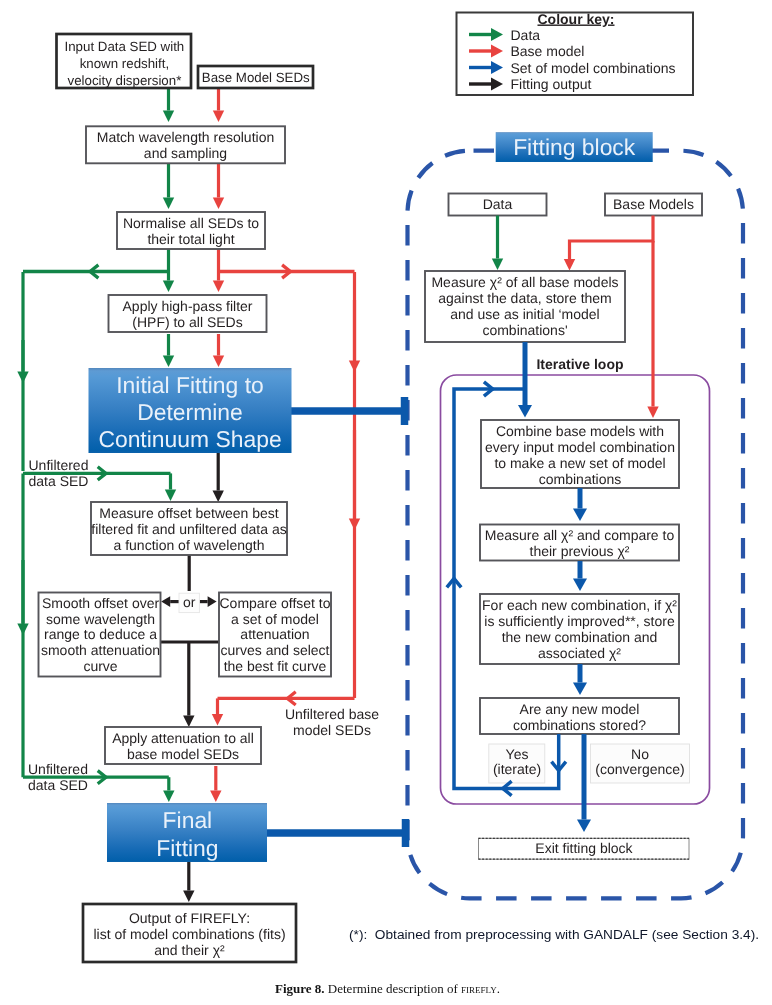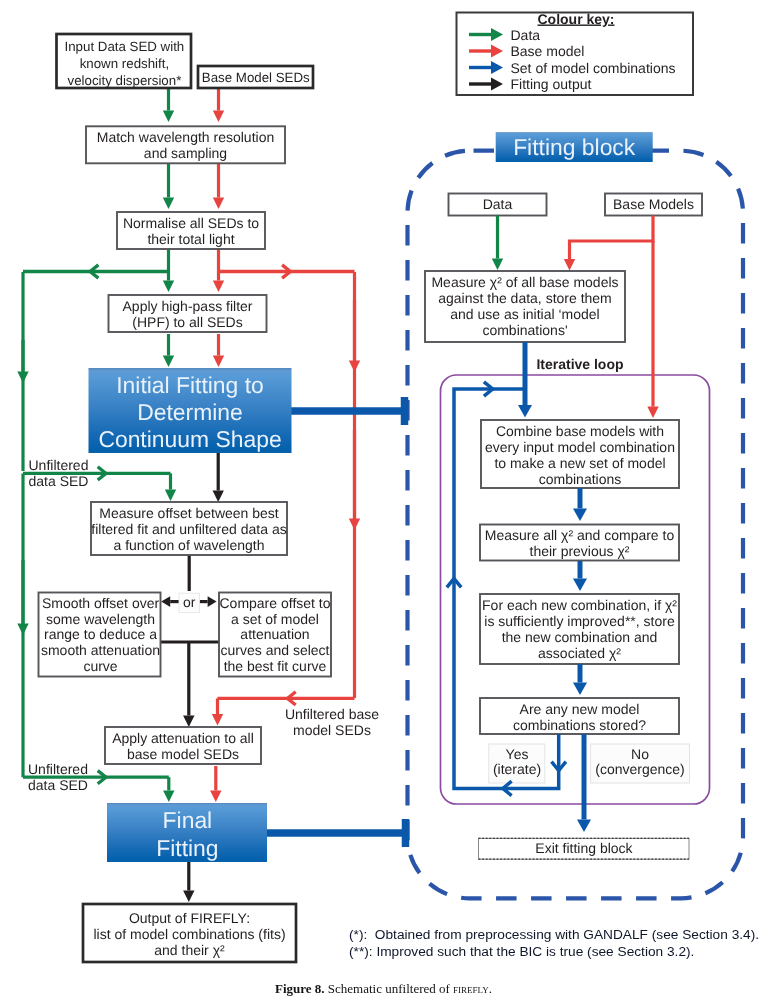--- a/index.html
+++ b/index.html
@@ -265,15 +265,14 @@
  <g>
   <path d="M584,790 L584,819.5" stroke="#0b58ab" stroke-width="5.0" fill="none"></path>
   <path d="M577.0,819.5 L591.0,819.5 L584,832 Z" fill="#0b58ab"></path>
  </g>
  <rect x="478.5" y="838.3" width="210.5" height="20.9" fill="#ffffff" stroke="#8a8a8a" stroke-width="1.0"></rect>
  <path d="M478.5,838.3 L689,838.3 M478.5,859.2 L689,859.2" fill="none" stroke="#3a3a3a" stroke-width="1.3" stroke-dasharray="2.0 1.6"></path>
  <text x="584" y="853" class="bt" text-anchor="middle"><tspan x="584" dy="0">Exit fitting block</tspan></text>
 </svg>
 <div class="footnotes">
     <div class="fnline">(*):  Obtained from preprocessing with GANDALF (see Section 3.4).</div>
-    <div class="fnline">(**): Improved such that the BIC is true (see Section 3.2).</div>
   </div>
-<div class="caption"><span class="capb">Figure 8.</span><span class="capsp"> </span><span>Schematic unfiltered of</span><span class="capsp"> </span><span class="sc">firefly</span><span>.</span></div>
+<div class="caption"><span class="capb">Figure 8.</span><span class="capsp"> </span><span>Determine description of</span><span class="capsp"> </span><span class="sc">firefly</span><span>.</span></div>
 
 </body></html>

